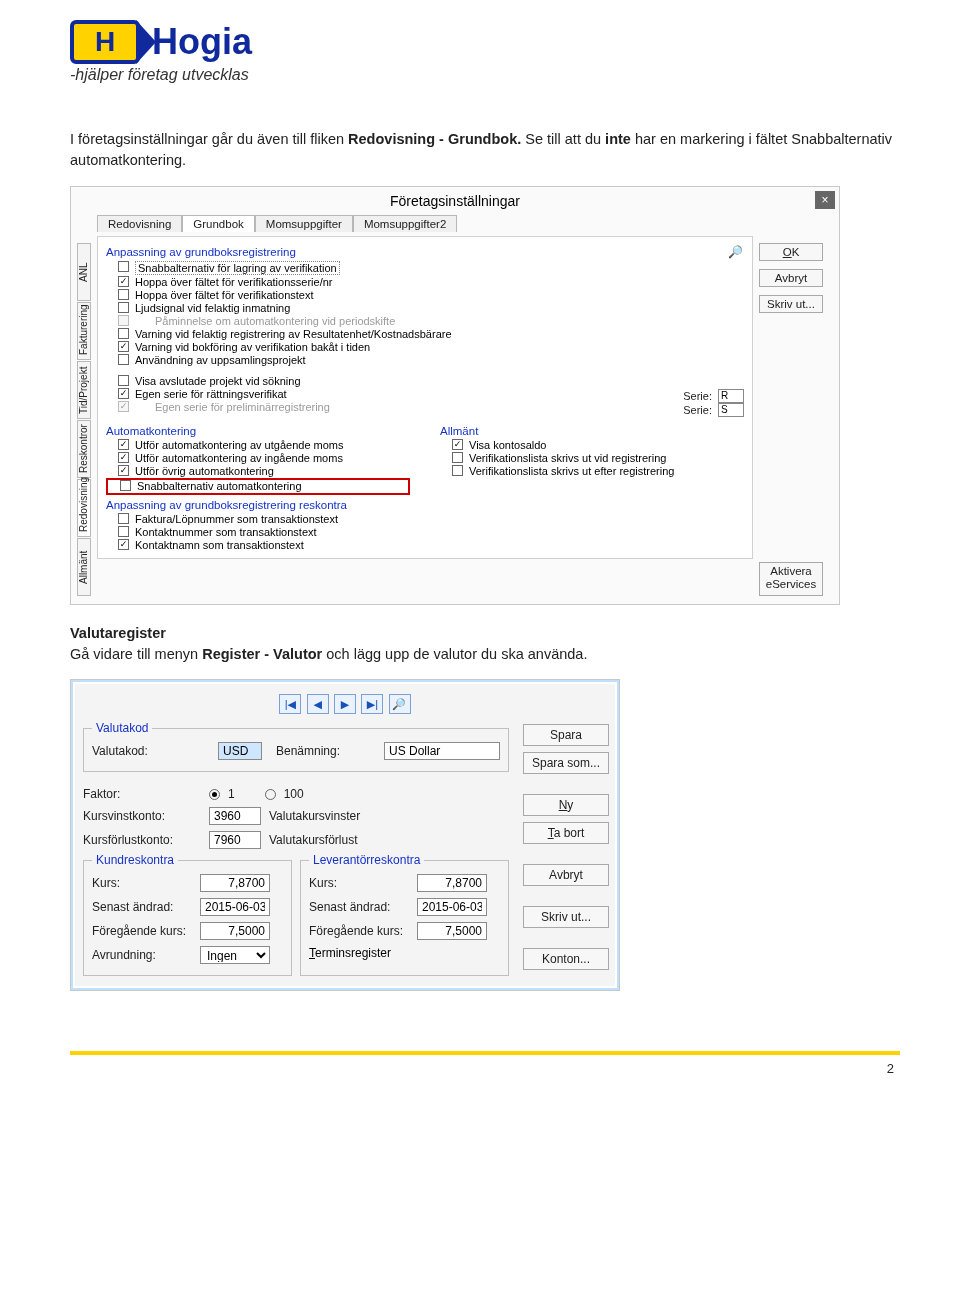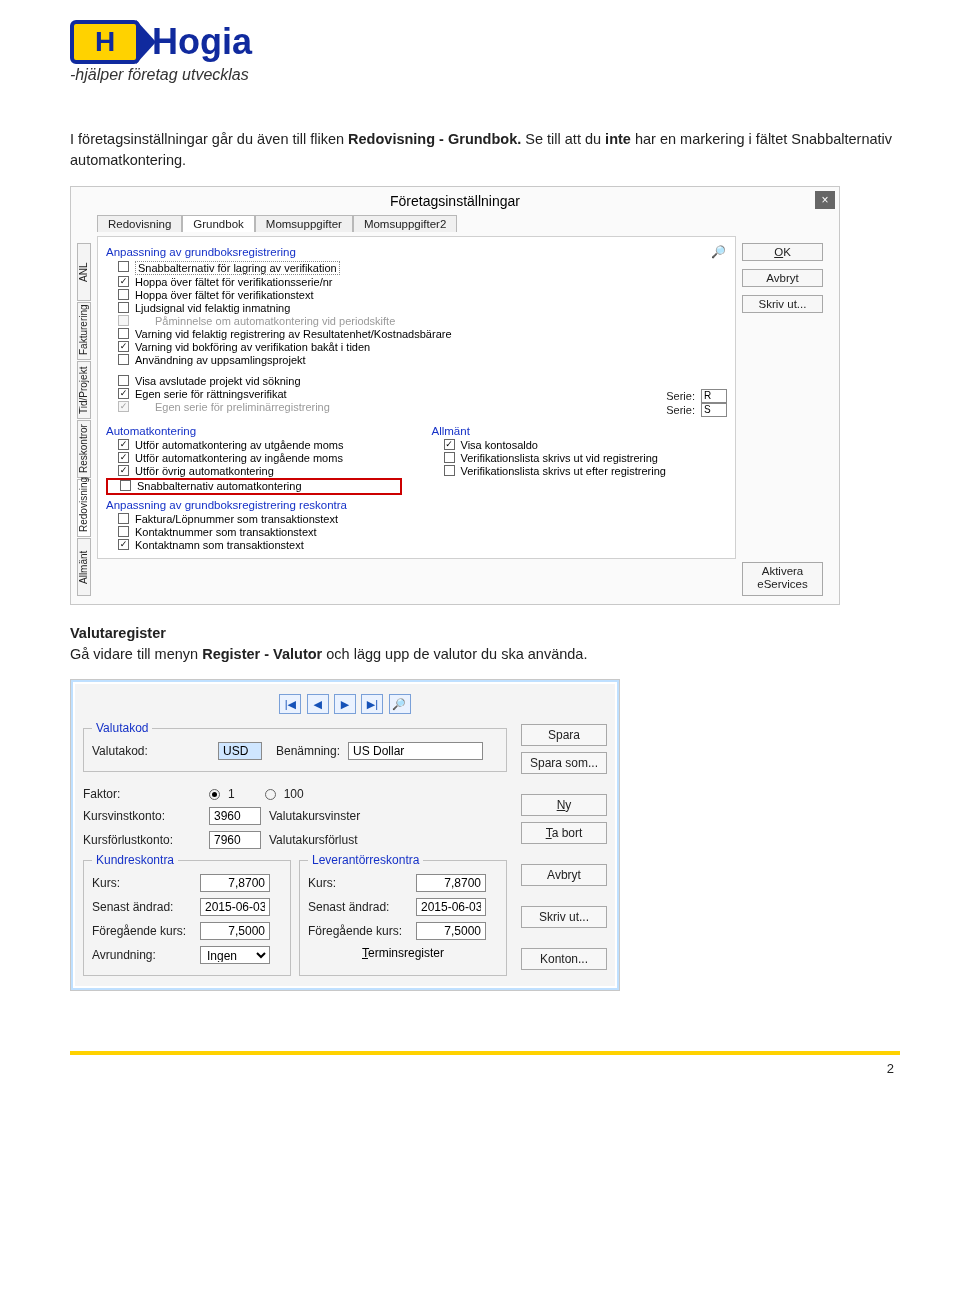--- a/index.html
+++ b/index.html
@@ -34,21 +34,21 @@
   .chk{width:11px;height:11px;border:1px solid #666;background:#fff;display:inline-flex;align-items:center;justify-content:center;font-size:9px;line-height:1;}
   .chk.checked::before{content:"✓";}
   .chk.disabled{border-color:#bbb;background:#f6f6f6;}
   .dotted{border:1px dotted #888; padding:0 2px;}
   .cols{display:flex; gap:30px;}
   .col{flex:1;}
   .serie{display:flex; align-items:center; gap:6px; padding-left:12px; font-size:11px;}
   .serie input{width:24px;height:14px;border:1px solid #888;font-size:10px;padding:0 2px;}
   .redbox{border:2px solid #c00;}
   .right-btns{display:flex;flex-direction:column;gap:8px;padding:28px 10px 0 0;}
-  .winbtn{width:81px;border:1px solid #a8a8a8;background:#f7f7f7;padding:2px 4px;font-size:11.5px;text-align:center;}
+  .winbtn{width:64px;border:1px solid #a8a8a8;background:#f7f7f7;padding:2px 4px;font-size:11.5px;text-align:center;}
   .binoc{width:16px;height:14px;font-size:12px;color:#445;}
   
   .shot2{width:550px;background:#fff;margin-top:10px;}
   .shot2-wrap{border:2px solid #bfe0ff;padding:2px;background:#fff;}
   .shot2-title{background:#fff;color:#1531c7;font-size:16px;text-align:center;padding:3px 0;position:relative;}
   .shot2-title .xbtn{position:absolute;right:0;top:0;width:30px;height:22px;background:#c0392b;color:#fff;display:flex;align-items:center;justify-content:center;font-size:13px;}
   .shot2-body{background:#f4f4f4;padding:6px 8px 10px 8px;font-size:12px;}
   .navrow{text-align:center;padding:4px 0 6px 0;}
   .navbtn{display:inline-flex;align-items:center;justify-content:center;width:22px;height:20px;border:1px solid #7aa0d8;background:#eaf2ff;color:#1652b8;font-size:11px;margin:0 1px;}
   .fieldset{position:relative;border:1px solid #c0c0c0;padding:10px 8px 8px 8px;margin-top:8px;}
@@ -255,21 +255,21 @@
         </div>
 
         <div style="display:flex;gap:8px;">
           <div style="flex:1;">
             <div class="fieldset">
               <span class="legend">Valutakod</span>
               <div class="row">
                 <span class="lbl">Valutakod:</span>
                 <input class="txt" style="width: 44px; background: rgb(207, 230, 255);" value="USD">
                 <span class="lbl" style="width:70px;text-align:right">Benämning:</span>
-                <input class="txt" style="width: 135px;" value="US Dollar">
+                <input class="txt" style="width: 116px; margin-left: 36px;" value="US Dollar">
               </div>
             </div>
 
             <div class="row" style="margin-top:12px;">
               <span class="lbl">Faktor:</span>
               <span class="radio checked"></span>
                 <span>1</span>
               <span style="width:14px"></span>
               <span class="radio"></span>
                 <span>100</span>
@@ -313,21 +313,21 @@
                     <input class="txt right" style="width: 70px;" value="7,8700">
                   </div>
                 <div class="row">
                     <span class="lbl" style="width:100px">Senast ändrad:</span>
                     <input class="txt" style="width: 70px;" value="2015-06-03">
                   </div>
                 <div class="row">
                     <span class="lbl" style="width:100px">Föregående kurs:</span>
                     <input class="txt right" style="width: 70px;" value="7,5000">
                   </div>
-                <div class="row" style="justify-content:center;">
+                <div class="row" style="justify-content:flex-start;">
                     <span class="termlink"><span>T</span><span style="text-decoration:none;">erminsregister</span></span>
                   </div>
               </div>
             </div>
           </div>
 
           <div class="btncol">
             <div class="btn2">Spara</div>
             <div class="btn2">Spara som...</div>
             <div style="height:8px"></div>

